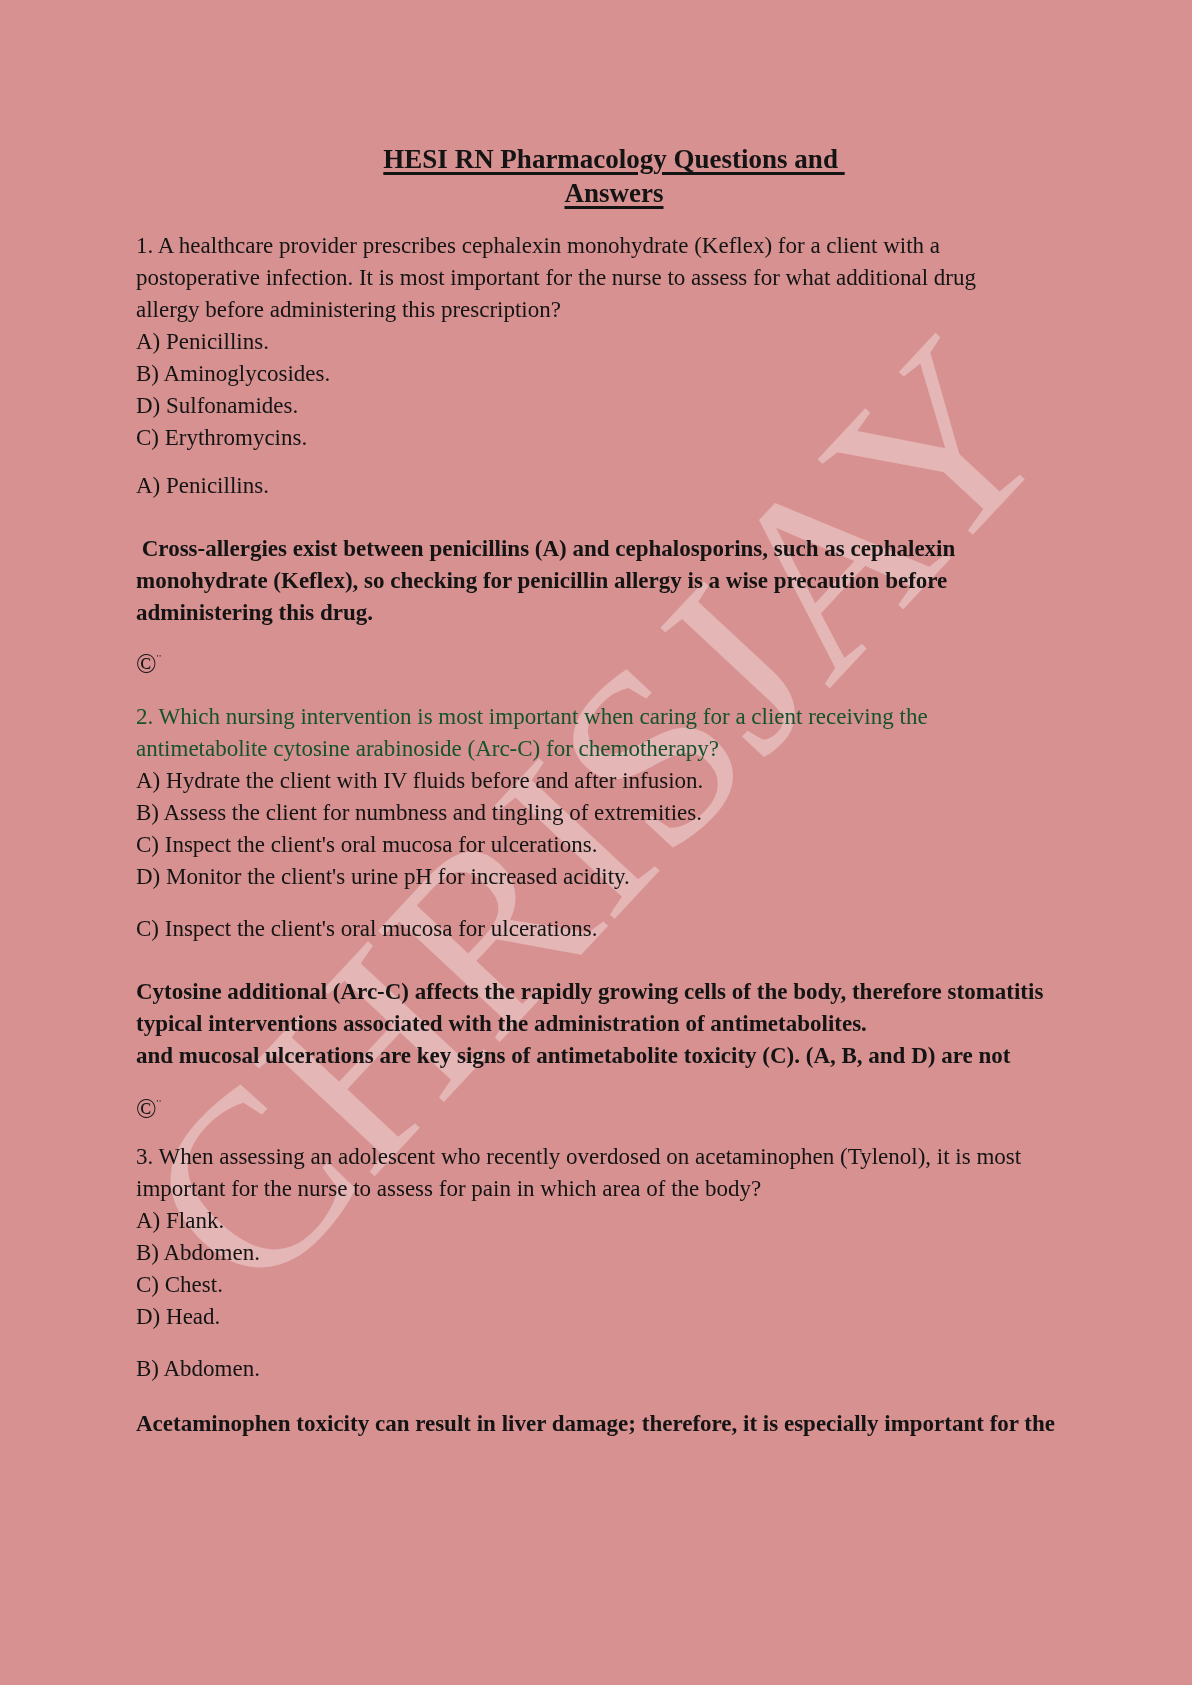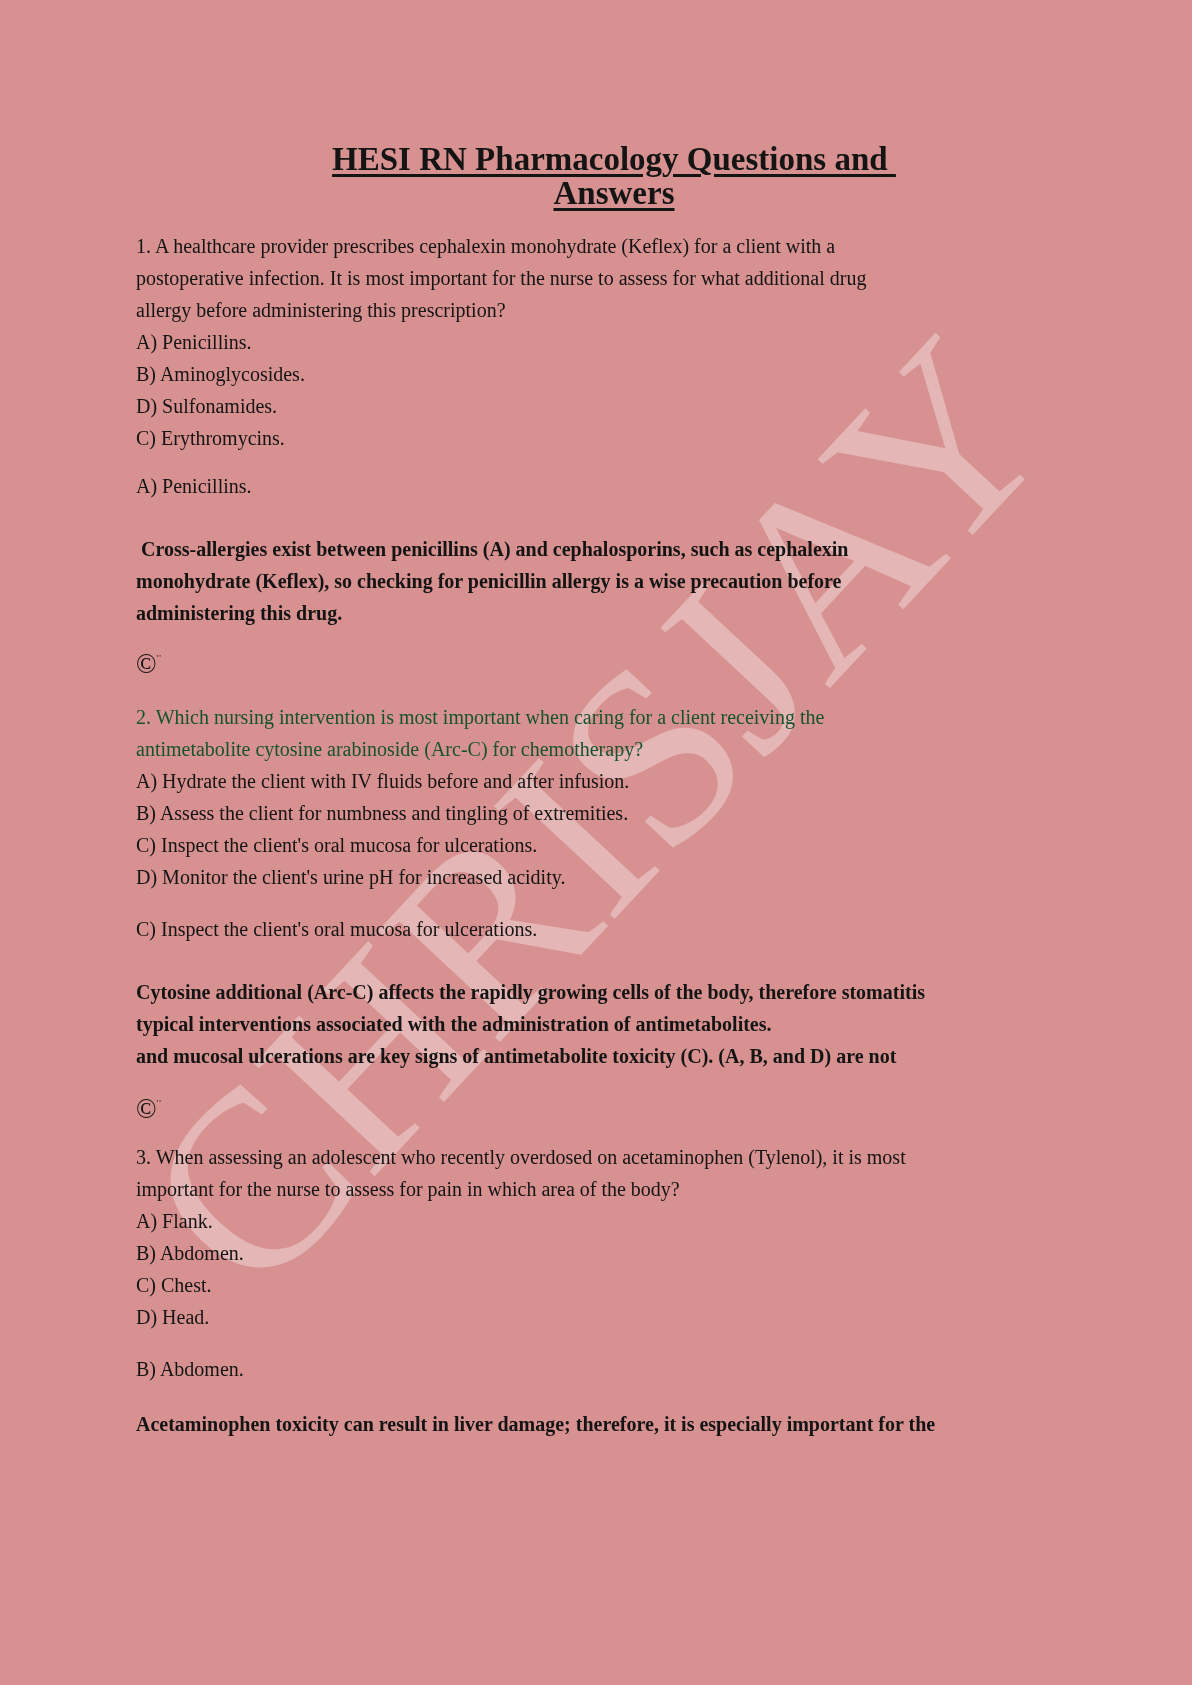--- a/index.html
+++ b/index.html
@@ -26,32 +26,32 @@
     pointer-events: none;
   }
   .content {
     position: relative;
     z-index: 1;
     padding: 142px 100px 0 136px;
   }
   .title {
     text-align: center;
     font-weight: bold;
-    font-size: 33px;
+    font-size: 27px;
     line-height: 34px;
     margin-bottom: 0;
   }
   .title .u {
     text-decoration: underline;
     text-decoration-thickness: 2.5px;
     text-underline-offset: 4px;
     white-space: pre;
   }
   .line {
-    font-size: 20px;
+    font-size: 23px;
     line-height: 32px;
     white-space: pre;
   }
   .red > .line { color: #14532d; }
   .qblock { margin-top: 20px; }
   .qblock2 { margin-top: 26px; }
   .qblock3 { margin-top: 21px; }
   .answer { margin-top: 16px; }
   .rationale { margin-top: 31px; font-weight: bold; }
   .copyright {

